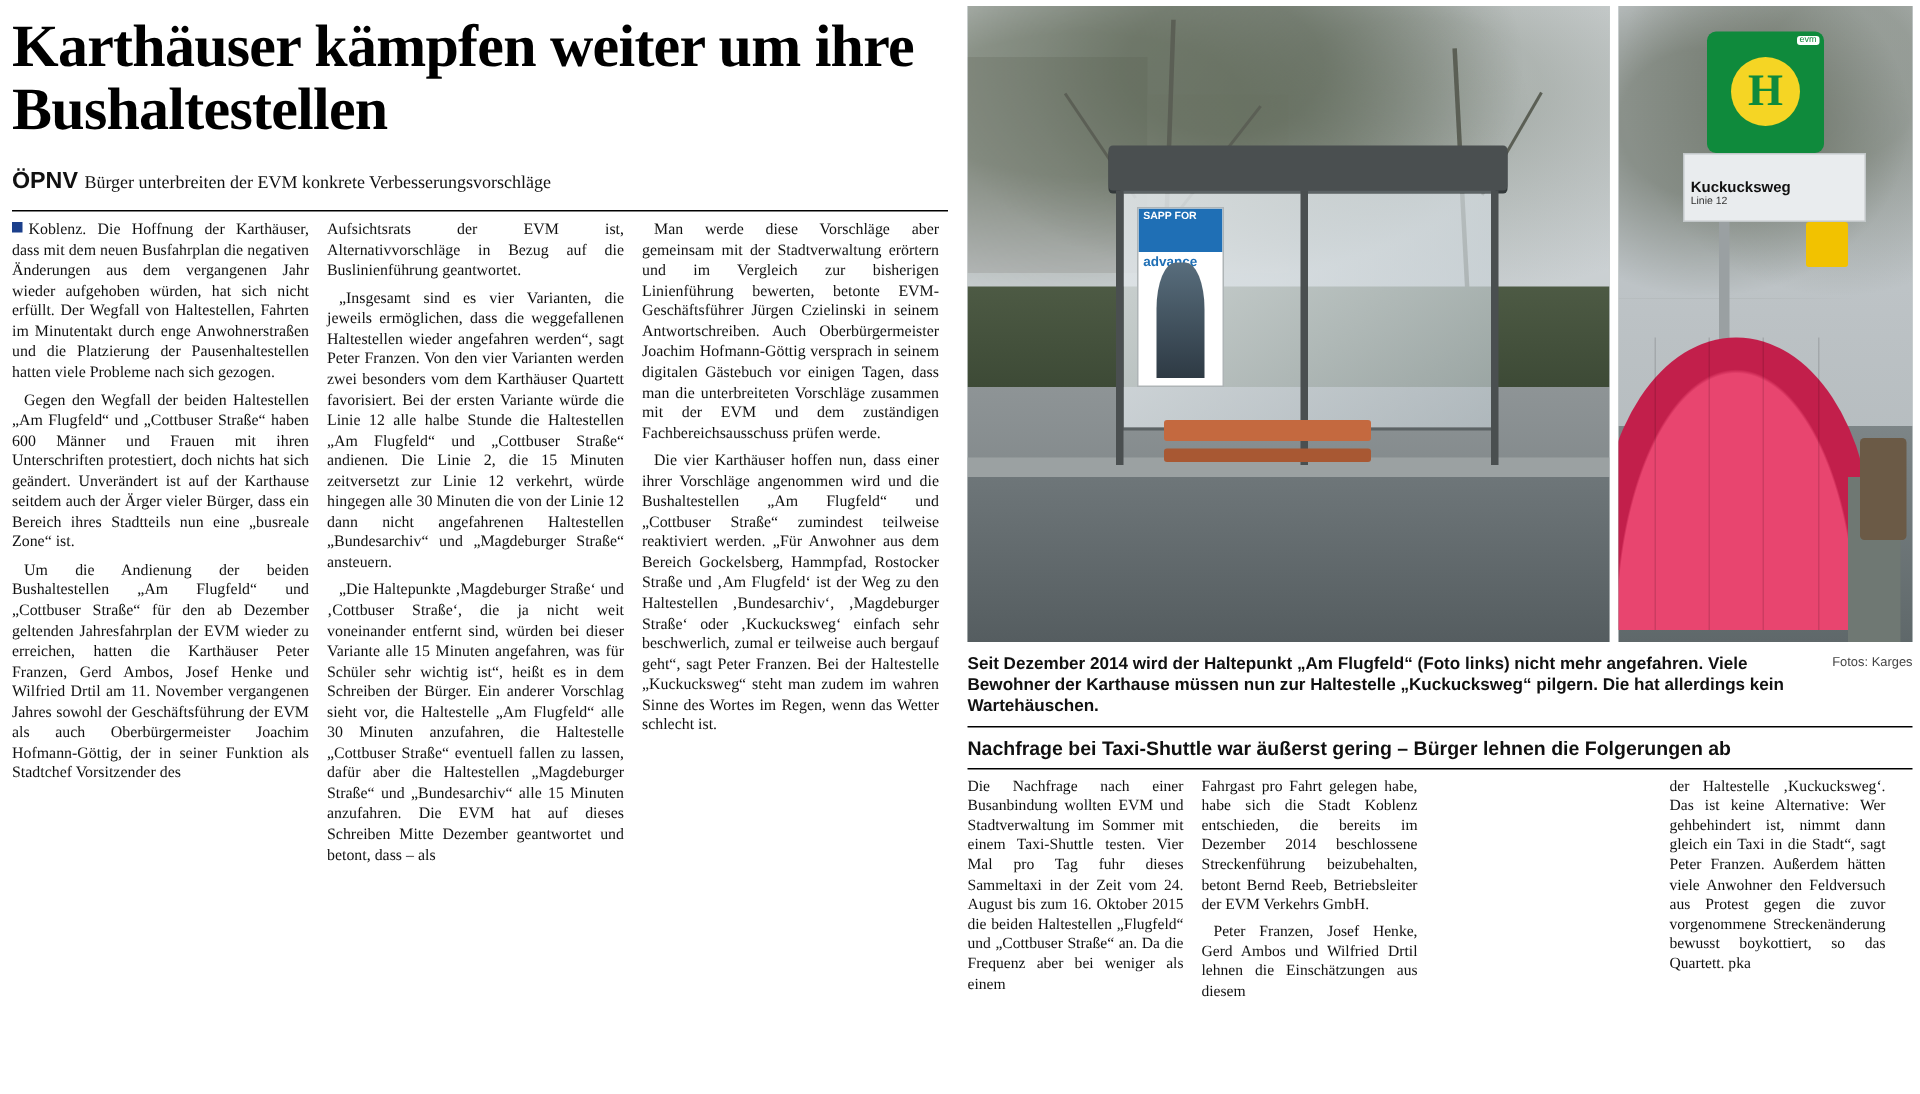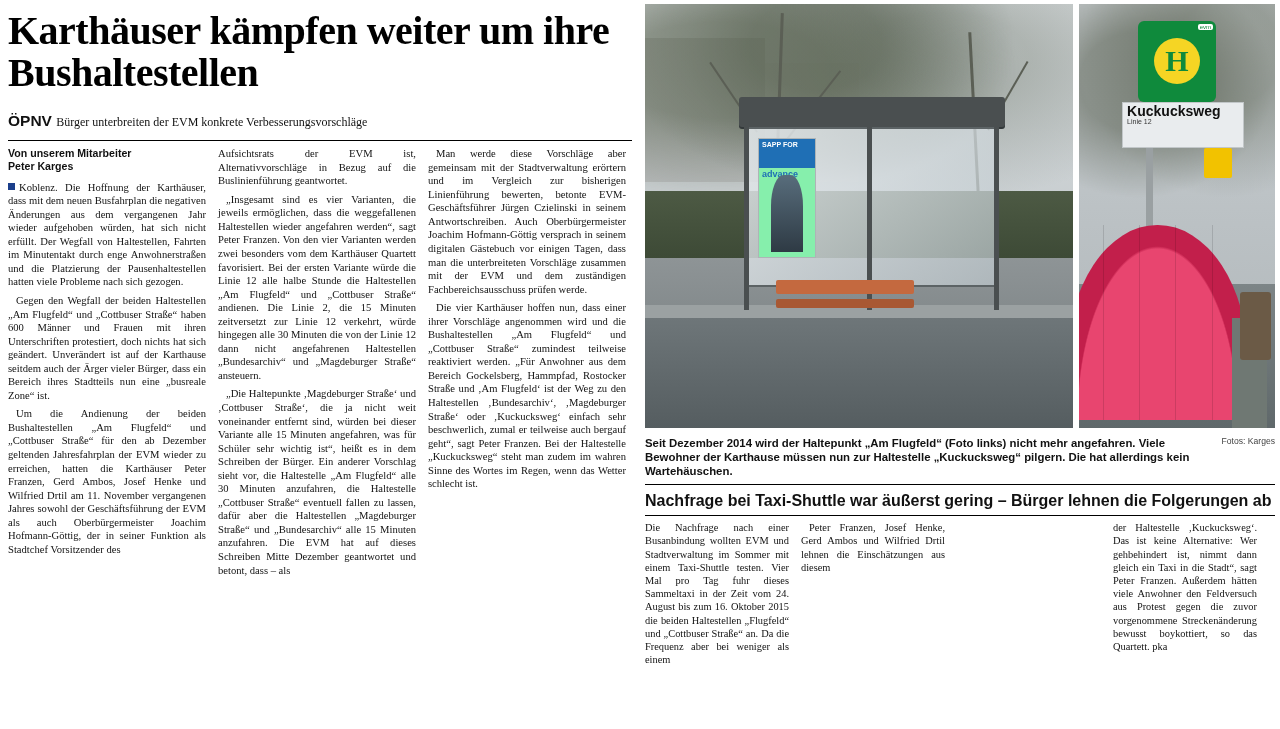--- a/index.html
+++ b/index.html
@@ -72,58 +72,58 @@
   .curb { position:absolute; left:0; bottom:26%; width:100%; height:3%; background:#9ba1a2; }
   .shelter { position:absolute; left:22%; top:22%; width:62%; height:54%; }
   .shelter-roof { position:absolute; left:0; top:0; width:100%; height:13%;
      background:#4a4f50; border-radius:3px; box-shadow:0 2px 0 #33393a; }
   .shelter-glass { position:absolute; left:3%; top:13%; width:94%; height:70%;
      background:linear-gradient(135deg, rgba(230,235,238,.85), rgba(190,200,205,.7));
      border:2px solid #5c6365; }
   .shelter-post { position:absolute; width:5px; background:#4a4f50; top:13%; height:80%; }
   .bench { position:absolute; left:14%; bottom:14%; width:52%; height:6%; background:#c4693f; border-radius:2px;}
   .bench2 { position:absolute; left:14%; bottom:8%; width:52%; height:4%; background:#a85833; border-radius:2px;}
-  .poster { position:absolute; left:7%; top:18%; width:22%; height:52%; background:#86efac; border:1px solid #aeb4b6; overflow:hidden;}
+  .poster { position:absolute; left:7%; top:18%; width:22%; height:52%; background:#ffffff; border:1px solid #aeb4b6; overflow:hidden;}
   .poster-top { position:absolute; left:0; top:0; width:100%; height:24%; background:#1f6fb5; }
   .poster-label { position:absolute; left:6%; top:4%; color:#fff; font-family:"Liberation Sans",sans-serif; font-size:7px; font-weight:bold; line-height:1.1;}
   .poster-fig { position:absolute; left:22%; top:30%; width:56%; height:66%; background:linear-gradient(#586d7c,#2e3a44); border-radius:40% 40% 0 0;}
 
   
   .s-sky { position:absolute; inset:0; background:linear-gradient(#c9ced1,#aeb5b8); }
   .s-trees { position:absolute; left:0; top:0; width:100%; height:46%;
      background:radial-gradient(ellipse at 30% 40%, rgba(80,88,72,.5) 0 30%, rgba(0,0,0,0) 70%),
                 radial-gradient(ellipse at 75% 25%, rgba(90,98,82,.45) 0 26%, rgba(0,0,0,0) 70%); }
   .s-ground { position:absolute; left:0; bottom:0; width:100%; height:34%; background:linear-gradient(#7d8587,#5f686a); }
   .hsign { position:absolute; left:30%; top:4%; width:40%; height:19%; background:#0f8a3c; border-radius:6px; display:flex; align-items:center; justify-content:center;}
   .hsign .circle { width:46px; height:46px; border-radius:50%; background:#f5d524; display:flex; align-items:center; justify-content:center; }
   .hsign .circle span { font-family:"Liberation Serif", serif; font-weight:bold; font-size:30px; color:#0f8a3c; line-height:1;}
   .evm-badge { position:absolute; right:4%; top:4%; font-family:"Liberation Sans",sans-serif; font-size:6px; color:#0f8a3c; background:#fff; padding:0 2px; border-radius:2px;}
   .sign-panel { position:absolute; left:22%; top:23%; width:62%; height:11%; background:#e9ecee; border:1px solid #c2c7c9; }
-  .sign-panel .nm { font-family:"Liberation Sans",sans-serif; font-size:14px; font-weight:bold; color:#111; padding:1px 0 0 4px; line-height:1.05;}
+  .sign-panel .nm { font-family:"Liberation Sans",sans-serif; font-size:10px; font-weight:bold; color:#111; padding:18px 0 0 4px; line-height:1.05;}
   .sign-panel .ln { font-family:"Liberation Sans",sans-serif; font-size:7px; color:#333; padding-left:4px;}
   .sign-pole { position:absolute; left:34%; top:34%; width:7px; height:30%; background:#9aa0a2; }
   .yellow-box { position:absolute; left:64%; top:34%; width:14%; height:7%; background:#f2c200; border-radius:2px;}
   .umbrella { position:absolute; left:-6%; bottom:2%; width:92%; height:46%;
      background:radial-gradient(ellipse at 50% 100%, #e8456f 0 62%, #c21f4b 63% 100%);
      border-radius:50% 50% 6% 6% / 70% 70% 8% 8%; }
   .umbrella-rib { position:absolute; bottom:0; width:1px; height:100%; background:rgba(0,0,0,.12); }
   .person-leg { position:absolute; right:4%; bottom:0; width:18%; height:26%; background:#6f7873; }
   .bag { position:absolute; right:2%; bottom:16%; width:16%; height:16%; background:#6b5a46; border-radius:3px;}
 
   
   .caption-wrap { position:absolute; left:645px; top:432px; width:630px; }
   .caption { font-size:11.4px; line-height:1.24; font-family:"Liberation Sans", sans-serif; font-weight:bold; padding-top:4px; }
   .caption .credit { font-weight:normal; font-size:8.6px; color:#444; float:right; padding-left:6px;}
   .cap-rule-bottom { border-top:1px solid #000; margin-top:6px; }
 
   
   .second { position:absolute; left:645px; top:488px; width:630px; }
   .sub-headline {
     font-family:"Liberation Sans", sans-serif;
-    font-weight:bold; font-size:16px; line-height:1.2; padding:3px 0 5px 0;
+    font-weight:bold; font-size:13px; line-height:1.2; padding:3px 0 5px 0;
   }
   .sub-rule { border-top:1px solid #000; }
   .sub-cols { display:flex; gap:12px; margin-top:5px; }
   .sub-col { width:144px; font-size:10.4px; line-height:1.27; text-align:justify; }
   .sub-col p { margin:0 0 5px 0; }
   .sub-col p.ind { text-indent:8px; }
 </style>
 </head>
 <body>
 
@@ -135,24 +135,20 @@
     <div class="kicker">
       <span class="tag">ÖPNV</span>
       <span class="tagtext">Bürger unterbreiten der EVM konkrete Verbesserungsvorschläge</span>
     </div>
 
     <hr class="rule">
 
     <div class="cols">
 
       <div class="col">
-        <div class="byline">
-          <div>Von unserem Mitarbeiter</div>
-          <div>Peter Karges</div>
-        </div>
         <p><span class="bullet"></span><span>Koblenz. Die Hoffnung der Karthäuser, dass mit dem neuen Busfahrplan die negativen Änderungen aus dem vergangenen Jahr wieder aufgehoben würden, hat sich nicht erfüllt. Der Wegfall von Haltestellen, Fahrten im Minutentakt durch enge Anwohnerstraßen und die Platzierung der Pausenhaltestellen hatten viele Probleme nach sich gezogen.</span></p>
         <p class="ind">Gegen den Wegfall der beiden Haltestellen „Am Flugfeld“ und „Cottbuser Straße“ haben 600 Männer und Frauen mit ihren Unterschriften protestiert, doch nichts hat sich geändert. Unverändert ist auf der Karthause seitdem auch der Ärger vieler Bürger, dass ein Bereich ihres Stadtteils nun eine „busreale Zone“ ist.</p>
         <p class="ind">Um die Andienung der beiden Bushaltestellen „Am Flugfeld“ und „Cottbuser Straße“ für den ab Dezember geltenden Jahresfahrplan der EVM wieder zu erreichen, hatten die Karthäuser Peter Franzen, Gerd Ambos, Josef Henke und Wilfried Drtil am 11. November vergangenen Jahres sowohl der Geschäftsführung der EVM als auch Oberbürgermeister Joachim Hofmann-Göttig, der in seiner Funktion als Stadtchef Vorsitzender des</p>
       </div>
 
       <div class="col">
         <p>Aufsichtsrats der EVM ist, Alternativvorschläge in Bezug auf die Buslinienführung geantwortet.</p>
         <p class="ind">„Insgesamt sind es vier Varianten, die jeweils ermöglichen, dass die weggefallenen Haltestellen wieder angefahren werden“, sagt Peter Franzen. Von den vier Varianten werden zwei besonders vom dem Karthäuser Quartett favorisiert. Bei der ersten Variante würde die Linie 12 alle halbe Stunde die Haltestellen „Am Flugfeld“ und „Cottbuser Straße“ andienen. Die Linie 2, die 15 Minuten zeitversetzt zur Linie 12 verkehrt, würde hingegen alle 30 Minuten die von der Linie 12 dann nicht angefahrenen Haltestellen „Bundesarchiv“ und „Magdeburger Straße“ ansteuern.</p>
         <p class="ind">„Die Haltepunkte ‚Magdeburger Straße‘ und ‚Cottbuser Straße‘, die ja nicht weit voneinander entfernt sind, würden bei dieser Variante alle 15 Minuten angefahren, was für Schüler sehr wichtig ist“, heißt es in dem Schreiben der Bürger. Ein anderer Vorschlag sieht vor, die Haltestelle „Am Flugfeld“ alle 30 Minuten anzufahren, die Haltestelle „Cottbuser Straße“ eventuell fallen zu lassen, dafür aber die Haltestellen „Magdeburger Straße“ und „Bundesarchiv“ alle 15 Minuten anzufahren. Die EVM hat auf dieses Schreiben Mitte Dezember geantwortet und betont, dass – als</p>
       </div>
@@ -245,20 +241,21 @@
 
   <div class="second">
     <div class="sub-headline">Nachfrage bei Taxi-Shuttle war äußerst gering – Bürger lehnen die Folgerungen ab</div>
     <div class="sub-rule"></div>
 
     <div class="sub-cols">
       <div class="sub-col">
         <p>Die Nachfrage nach einer Busanbindung wollten EVM und Stadtverwaltung im Sommer mit einem Taxi-Shuttle testen. Vier Mal pro Tag fuhr dieses Sammeltaxi in der Zeit vom 24. August bis zum 16. Oktober 2015 die beiden Haltestellen „Flugfeld“ und „Cottbuser Straße“ an. Da die Frequenz aber bei weniger als einem</p>
       </div>
       <div class="sub-col">
+        <p>Fahrgast pro Fahrt gelegen habe, habe sich die Stadt Koblenz entschieden, die bereits im Dezember 2014 beschlossene Streckenführung beizubehalten, betont Bernd Reeb, Betriebsleiter der EVM Verkehrs GmbH.</p>
         <p class="ind">Peter Franzen, Josef Henke, Gerd Ambos und Wilfried Drtil lehnen die Einschätzungen aus diesem</p>
       </div>
       <div class="sub-col">
       </div>
       <div class="sub-col">
         <p>der Haltestelle ‚Kuckucksweg‘. Das ist keine Alternative: Wer gehbehindert ist, nimmt dann gleich ein Taxi in die Stadt“, sagt Peter Franzen. Außerdem hätten viele Anwohner den Feldversuch aus Protest gegen die zuvor vorgenommene Streckenänderung bewusst boykottiert, so das Quartett. pka</p>
       </div>
     </div>
   </div>
 

